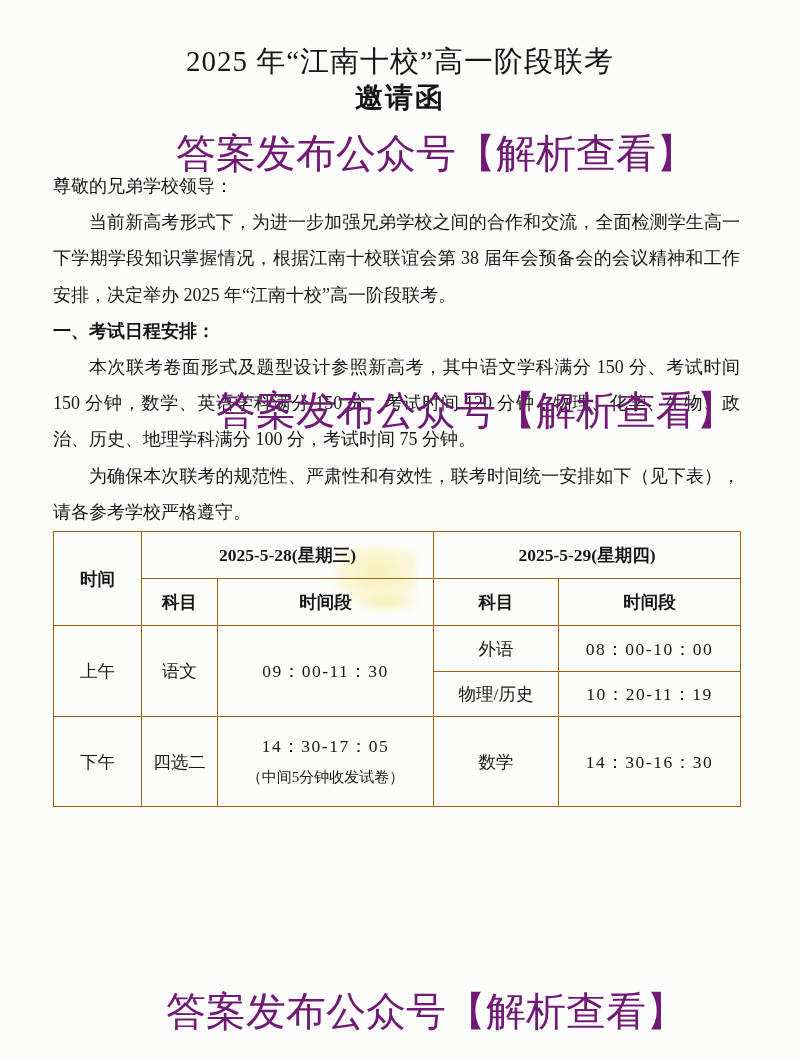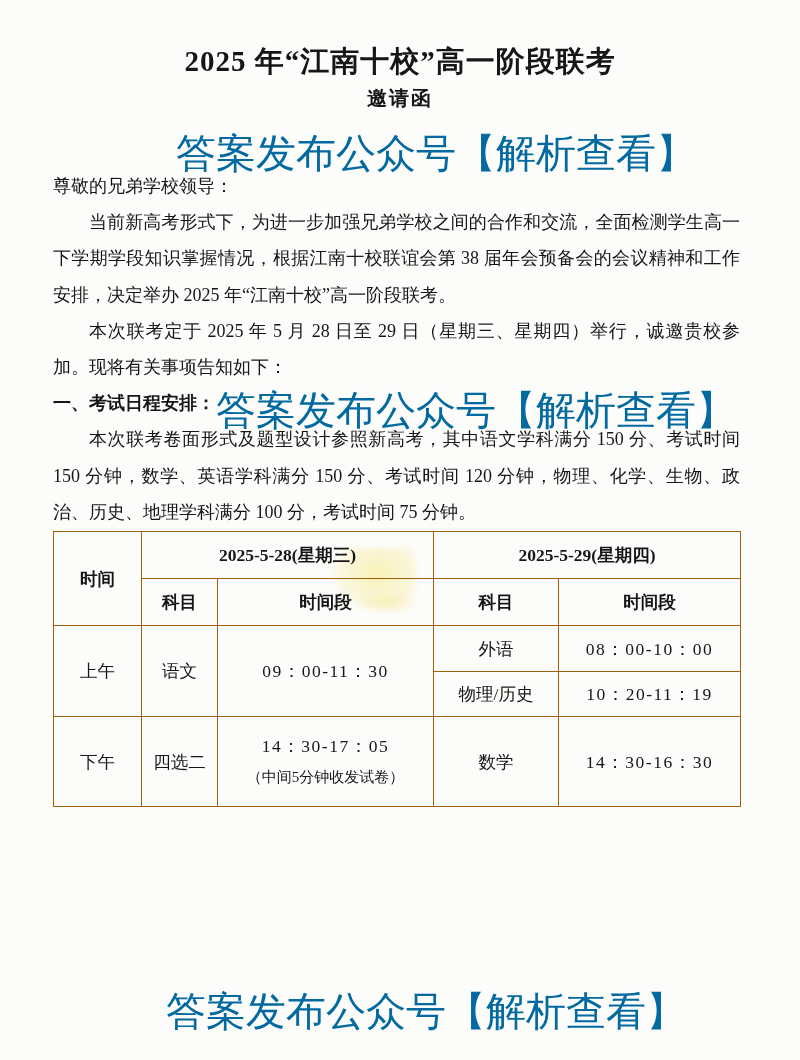--- a/index.html
+++ b/index.html
@@ -11,39 +11,39 @@
     background: #fcfcfa;
     overflow: hidden;
     font-family: "Liberation Serif", "DejaVu Serif", serif;
     color: #161616;
   }
 
   
   .title-block { padding-top: 44px; text-align: center; }
   .doc-title {
     font-size: 29px;
-    font-weight: bold;
+    font-weight: normal;
     letter-spacing: 1px;
     line-height: 34px;
   }
   .doc-subtitle {
-    font-size: 20px;
+    font-size: 28px;
     font-weight: bold;
     letter-spacing: 2px;
     line-height: 32px;
     margin-top: 4px;
   }
 
   
   .watermark {
     position: absolute;
     font-family: "Liberation Sans", "DejaVu Sans", sans-serif;
     font-weight: 300;
     font-size: 40px;
-    color: #0369a1;
+    color: #701a75;
     white-space: nowrap;
     letter-spacing: 0px;
     pointer-events: none;
     z-index: 5;
   }
   .wm-top    { top: 126px; left: 176px; }
   .wm-middle { top: 383px; left: 216px; }
   .wm-bottom { top: 984px; left: 166px; }
 
   
@@ -125,26 +125,26 @@
 
   <div class="stain"></div>
   <div class="stain2"></div>
 
   <div class="content">
 
     <div class="salutation">尊敬的兄弟学校领导：</div>
 
     <div class="para">当前新高考形式下，为进一步加强兄弟学校之间的合作和交流，全面检测学生高一下学期学段知识掌握情况，根据江南十校联谊会第 38 届年会预备会的会议精神和工作安排，决定举办 2025 年“江南十校”高一阶段联考。</div>
 
-    <div class="para">本次联考定于 2025 年 5 月 28 日至 29 日（星期三、星期四）举行，诚邀贵校参加。现将有关事项告知如下：</div>
 
     <div class="section-heading">一、考试日程安排：</div>
 
     <div class="para">本次联考卷面形式及题型设计参照新高考，其中语文学科满分 150 分、考试时间 150 分钟，数学、英语学科满分 150 分、考试时间 120 分钟，物理、化学、生物、政治、历史、地理学科满分 100 分，考试时间 75 分钟。</div>
 
+    <div class="para">为确保本次联考的规范性、严肃性和有效性，联考时间统一安排如下（见下表），请各参考学校严格遵守。</div>
 
     <table class="schedule">
       <colgroup>
         <col style="width:88px">
         <col style="width:76px">
         <col style="width:216px">
         <col style="width:125px">
         <col style="width:182px">
       </colgroup>
       <tbody>

